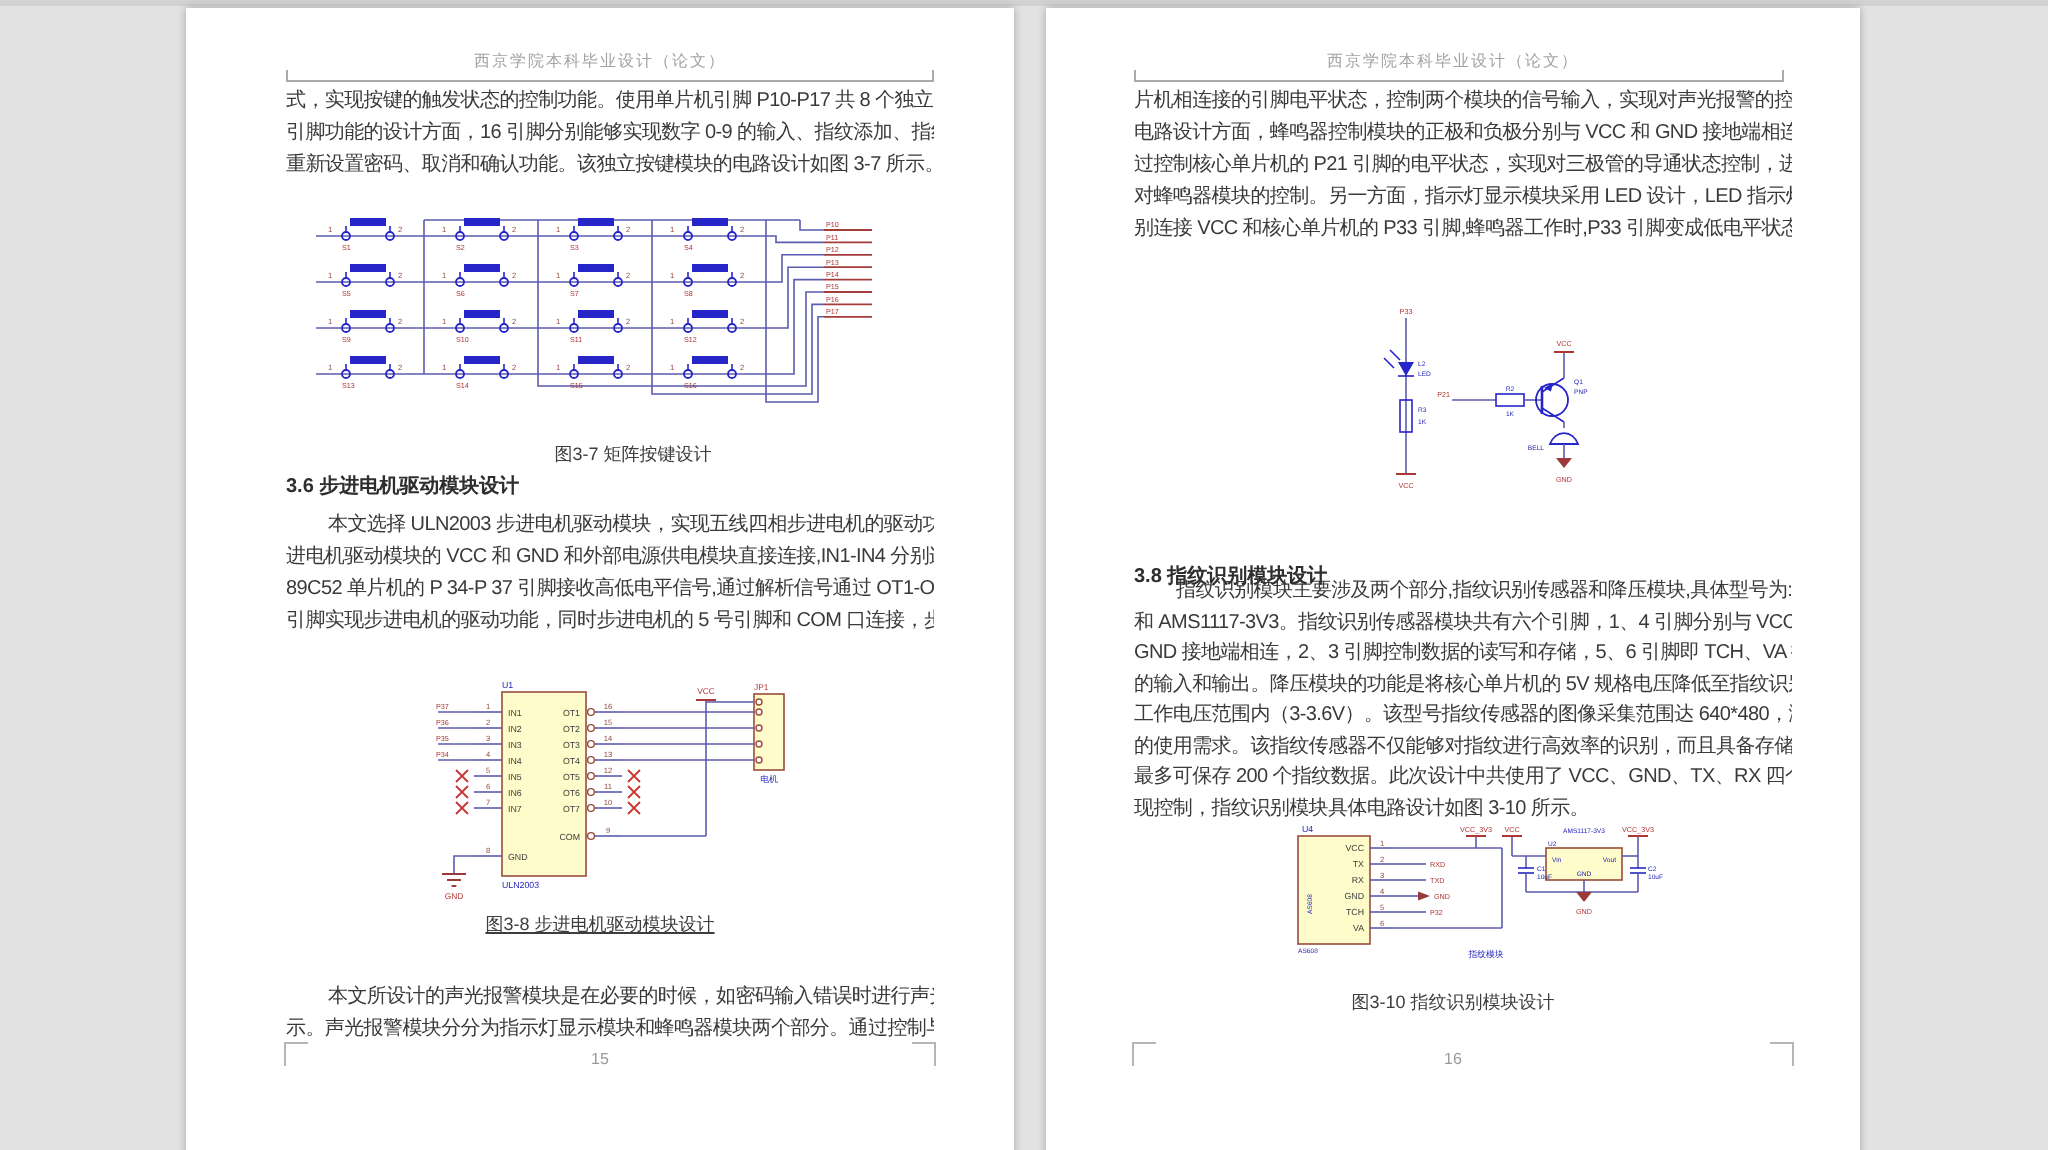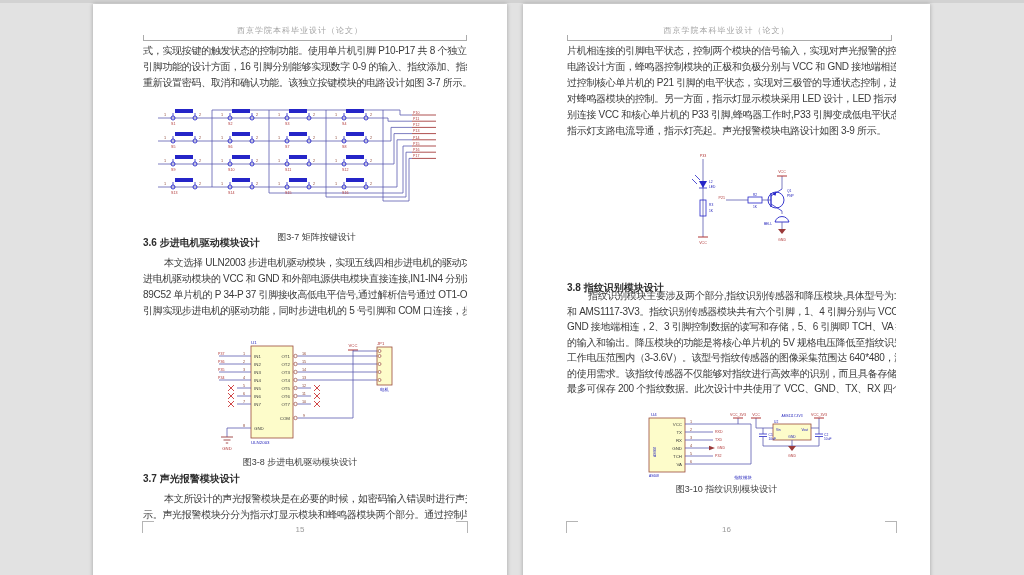--- a/index.html
+++ b/index.html
@@ -225,21 +225,21 @@
           <circle cx="198" cy="84" r="2" class="cb"></circle>
           <circle cx="220" cy="84" r="2" class="cb"></circle>
           <line x1="198" y1="82" x2="198" y2="79" class="wb2"></line>
           <line x1="220" y1="82" x2="220" y2="79" class="wb2"></line>
           <rect x="200" y="75" width="18" height="4" class="bf"></rect>
           <text x="189" y="82" class="tnum">1</text>
           <text x="224" y="82" class="tnum">2</text>
           <text x="196" y="91" class="tred-s">S16</text>
         </g>
     </svg>
-    <div class="cap" style="top:227px;margin-left:33px;">图3-7 矩阵按键设计</div>
+    <div class="cap" style="top:217px;margin-left:33px;">图3-7 矩阵按键设计</div>
 
     <div class="heading" style="top:232px;">3.6 步进电机驱动模块设计</div>
     <div class="para" style="top:251px;left:50px;right:40px;">
       <div class="tl ind">本文选择 ULN2003 步进电机驱动模块，实现五线四相步进电机的驱动功能。该步</div>
       <div class="tl">进电机驱动模块的 VCC 和 GND 和外部电源供电模块直接连接,IN1-IN4 分别连接 STC</div>
       <div class="tl">89C52 单片机的 P 34-P 37 引脚接收高低电平信号,通过解析信号通过 OT1-OT4 共四个</div>
       <div class="tl">引脚实现步进电机的驱动功能，同时步进电机的 5 号引脚和 COM 口连接，步进电机驱</div>
     </div>
 
     <svg class="fig" style="left:120px;top:334px;" width="195" height="118" viewBox="0 0 195 118">
@@ -335,44 +335,42 @@
 
       <text x="164" y="7" class="tred">JP1</text>
       <rect x="164" y="9" width="15" height="38" class="chip"></rect>
       <circle cx="166.5" cy="13" r="1.5" class="cr"></circle>
       <circle cx="166.5" cy="18" r="1.5" class="cr"></circle>
       <circle cx="166.5" cy="26" r="1.5" class="cr"></circle>
       <circle cx="166.5" cy="34" r="1.5" class="cr"></circle>
       <circle cx="166.5" cy="42" r="1.5" class="cr"></circle>
       <text x="171.5" y="53" class="tblue" text-anchor="middle">电机</text>
     </svg>
-    <div class="cap" style="top:452px;">图3-8 步进电机驱动模块设计</div>
-
-    <div class="heading" style="top:468px;">3.7 声光报警模块设计</div>
+    <div class="cap" style="top:452px;text-decoration:underline;">图3-8 步进电机驱动模块设计</div>
+
     <div class="para" style="top:487px;left:50px;right:40px;">
       <div class="tl ind">本文所设计的声光报警模块是在必要的时候，如密码输入错误时进行声光报警提</div>
       <div class="tl">示。声光报警模块分分为指示灯显示模块和蜂鸣器模块两个部分。通过控制与核心单</div>
     </div>
 
     <div class="mark bl" style="top:517px;left:49px;"></div>
     <div class="mark br" style="top:517px;right:39px;"></div>
     <div class="pnum" style="top:521px;">15</div>
   </div>
 
   <div class="page" id="pageR">
     <div class="hdr">西京学院本科毕业设计（论文）</div>
     <div class="hrule"></div>
 
     <div class="para" style="top:39px;left:44px;right:34px;">
       <div class="tl">片机相连接的引脚电平状态，控制两个模块的信号输入，实现对声光报警的控制。在</div>
       <div class="tl">电路设计方面，蜂鸣器控制模块的正极和负极分别与 VCC 和 GND 接地端相连，并通</div>
       <div class="tl">过控制核心单片机的 P21 引脚的电平状态，实现对三极管的导通状态控制，进而实现</div>
       <div class="tl">对蜂鸣器模块的控制。另一方面，指示灯显示模块采用 LED 设计，LED 指示灯两端分</div>
       <div class="tl">别连接 VCC 和核心单片机的 P33 引脚,蜂鸣器工作时,P33 引脚变成低电平状态,LED</div>
-      <div class="tl">指示灯支路电流导通，指示灯亮起。声光报警模块电路设计如图 3-9 所示。</div>
     </div>
 
     <svg class="fig" style="left:165px;top:146px;" width="122" height="102" viewBox="0 0 122 102">
 
       <text x="15" y="7" class="tred-s" text-anchor="middle">P33</text>
       <line x1="15" y1="9" x2="15" y2="87" class="wb"></line>
       <line x1="12" y1="30" x2="7" y2="25" class="wb2"></line>
       <line x1="9" y1="34" x2="4" y2="29" class="wb2"></line>
       <polygon points="11,31 19,31 15,38" class="bf"></polygon>
       <line x1="11" y1="38" x2="19" y2="38" class="wb2"></line>
@@ -410,20 +408,21 @@
 
     <div class="heading" style="top:277px;">3.8 指纹识别模块设计</div>
     <div class="para" style="top:284px;left:44px;right:34px;">
       <div class="tl ind" style="height:15.5px;line-height:15.5px">指纹识别模块主要涉及两个部分,指纹识别传感器和降压模块,具体型号为:AS608</div>
       <div class="tl" style="height:15.5px;line-height:15.5px">和 AMS1117-3V3。指纹识别传感器模块共有六个引脚，1、4 引脚分别与 VCC 正级和</div>
       <div class="tl" style="height:15.5px;line-height:15.5px">GND 接地端相连，2、3 引脚控制数据的读写和存储，5、6 引脚即 TCH、VA 控制信号</div>
       <div class="tl" style="height:15.5px;line-height:15.5px">的输入和输出。降压模块的功能是将核心单片机的 5V 规格电压降低至指纹识别模块的</div>
       <div class="tl" style="height:15.5px;line-height:15.5px">工作电压范围内（3-3.6V）。该型号指纹传感器的图像采集范围达 640*480，满足正常</div>
       <div class="tl" style="height:15.5px;line-height:15.5px">的使用需求。该指纹传感器不仅能够对指纹进行高效率的识别，而且具备存储功能。</div>
       <div class="tl" style="height:15.5px;line-height:15.5px">最多可保存 200 个指纹数据。此次设计中共使用了 VCC、GND、TX、RX 四个引脚实</div>
+      <div class="tl" style="height:15.5px;line-height:15.5px">现控制，指纹识别模块具体电路设计如图 3-10 所示。</div>
     </div>
 
     <svg class="fig" style="left:120px;top:406px;" width="190" height="70" viewBox="0 0 190 70">
       <text x="8" y="6" class="tblue">U4</text>
       <rect x="6" y="8" width="36" height="54" class="chip"></rect>
       <text x="13" y="42" transform="rotate(-90 13 42)" class="tblue-s" text-anchor="middle">AS608</text>
       <text x="6" y="66.5" class="tblue-s">AS608</text>
       <g>
           <text x="39" y="15.6" class="tchip" text-anchor="end">VCC</text>
           <line x1="42" y1="14" x2="54" y2="14" class="wb"></line>
@@ -486,19 +485,19 @@
       <line x1="172" y1="24" x2="180" y2="24" class="wb2"></line>
       <line x1="172" y1="26.5" x2="180" y2="26.5" class="wb2"></line>
       <line x1="176" y1="26.5" x2="176" y2="36" class="wb"></line>
       <text x="181" y="25.5" class="tblue-s">C2</text>
       <text x="181" y="29.5" class="tblue-s">10uF</text>
       <line x1="149" y1="30" x2="149" y2="36" class="wb"></line>
       <line x1="120" y1="36" x2="176" y2="36" class="wb"></line>
       <polygon points="145,36 153,36 149,41" class="grf"></polygon>
       <text x="149" y="47" class="tred-s" text-anchor="middle">GND</text>
     </svg>
-    <div class="cap" style="top:479px;">图3-10 指纹识别模块设计</div>
+    <div class="cap" style="top:491px;">图3-10 指纹识别模块设计</div>
 
     <div class="mark bl" style="top:517px;left:43px;"></div>
     <div class="mark br" style="top:517px;right:33px;"></div>
     <div class="pnum" style="top:521px;">16</div>
   </div>
 </div>
 
 </body></html>

